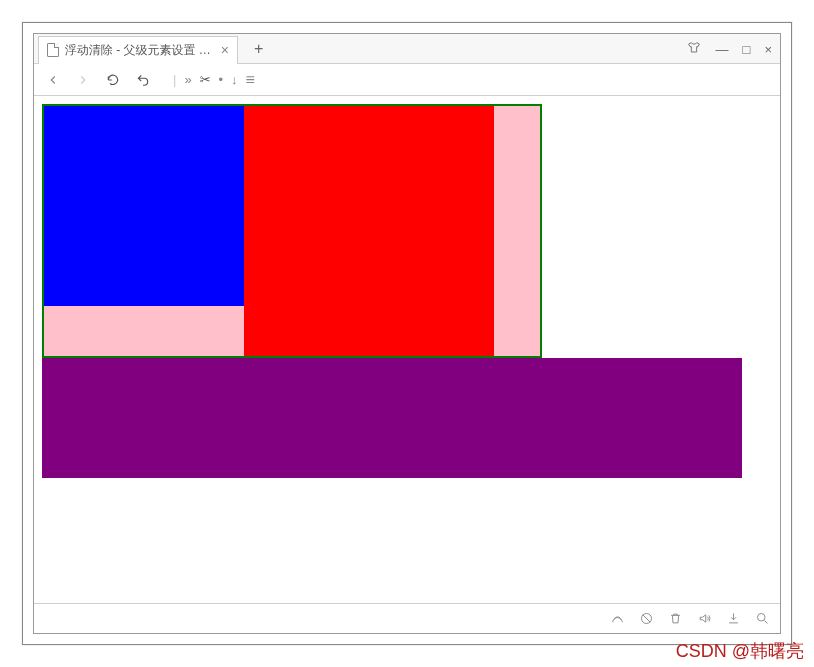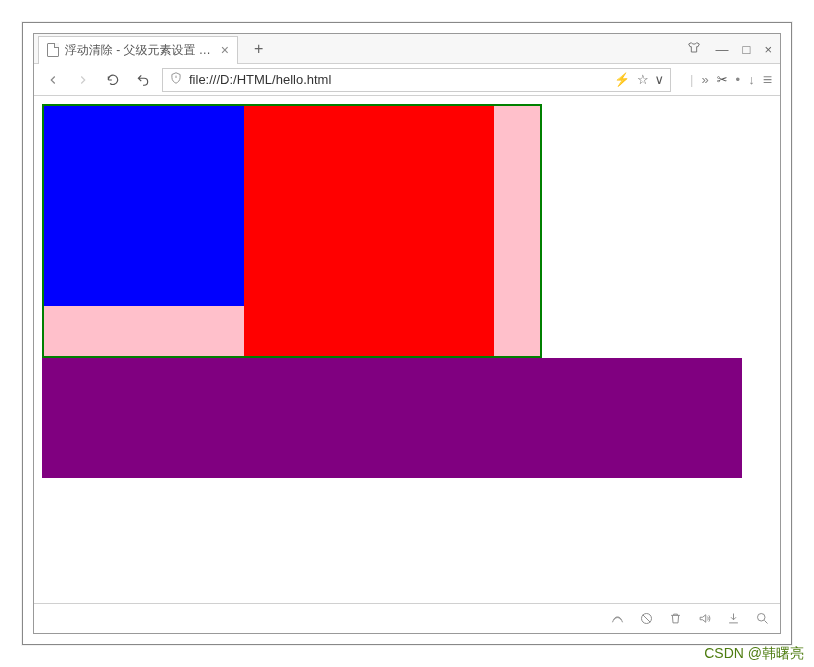--- a/index.html
+++ b/index.html
@@ -177,22 +177,22 @@
       color: #777;
       font-size: 13px;
     }
     .statusbar span { cursor: pointer; display: flex; align-items: center; }
     .statusbar svg { width: 15px; height: 15px; }
     
     .watermark {
       position: absolute;
       bottom: 4px;
       right: 10px;
-      font-size: 14px;
-      color: #4d7c0f;
+      font-size: 18px;
+      color: #b91c1c;
     }
   </style>
 </head>
 <body>
 
 <div class="outer-frame">
   <div class="window">
 
     <div class="titlebar">
       <div class="tab">
@@ -227,32 +227,20 @@
       <span class="nav-btn">
         <svg viewBox="0 0 24 24" fill="none" stroke="#555" stroke-width="2">
             <path d="M4 12a8 8 0 1 1 3 6M4 12V6M4 12h6"></path>
           </svg>
       </span>
       <span class="nav-btn">
         <svg viewBox="0 0 24 24" fill="none" stroke="#555" stroke-width="2">
             <path d="M9 14l-5-5 5-5M4 9h10a6 6 0 0 1 0 12h-2"></path>
           </svg>
       </span>
-      <div class="urlbox">
-        <span class="shield">
-          <svg viewBox="0 0 24 24" fill="none" stroke="#888" stroke-width="1.5">
-              <path d="M12 3l7 3v5c0 5-3 8-7 10-4-2-7-5-7-10V6l7-3z"></path>
-              <path d="M12 8v4M12 15h0"></path>
-            </svg>
-        </span>
-        <span class="url-text">file:///D:/HTML/hello.html</span>
-        <span style="color:#aaa">⚡</span>
-        <span>☆</span>
-        <span>∨</span>
-      </div>
       <div class="addr-right">
         <span class="ms-logo">
             <i></i>
             <i></i>
             <i></i>
             <i></i>
           </span>
         <span class="divider">|</span>
         <span>»</span>
         <span style="color:#555">✂</span>

